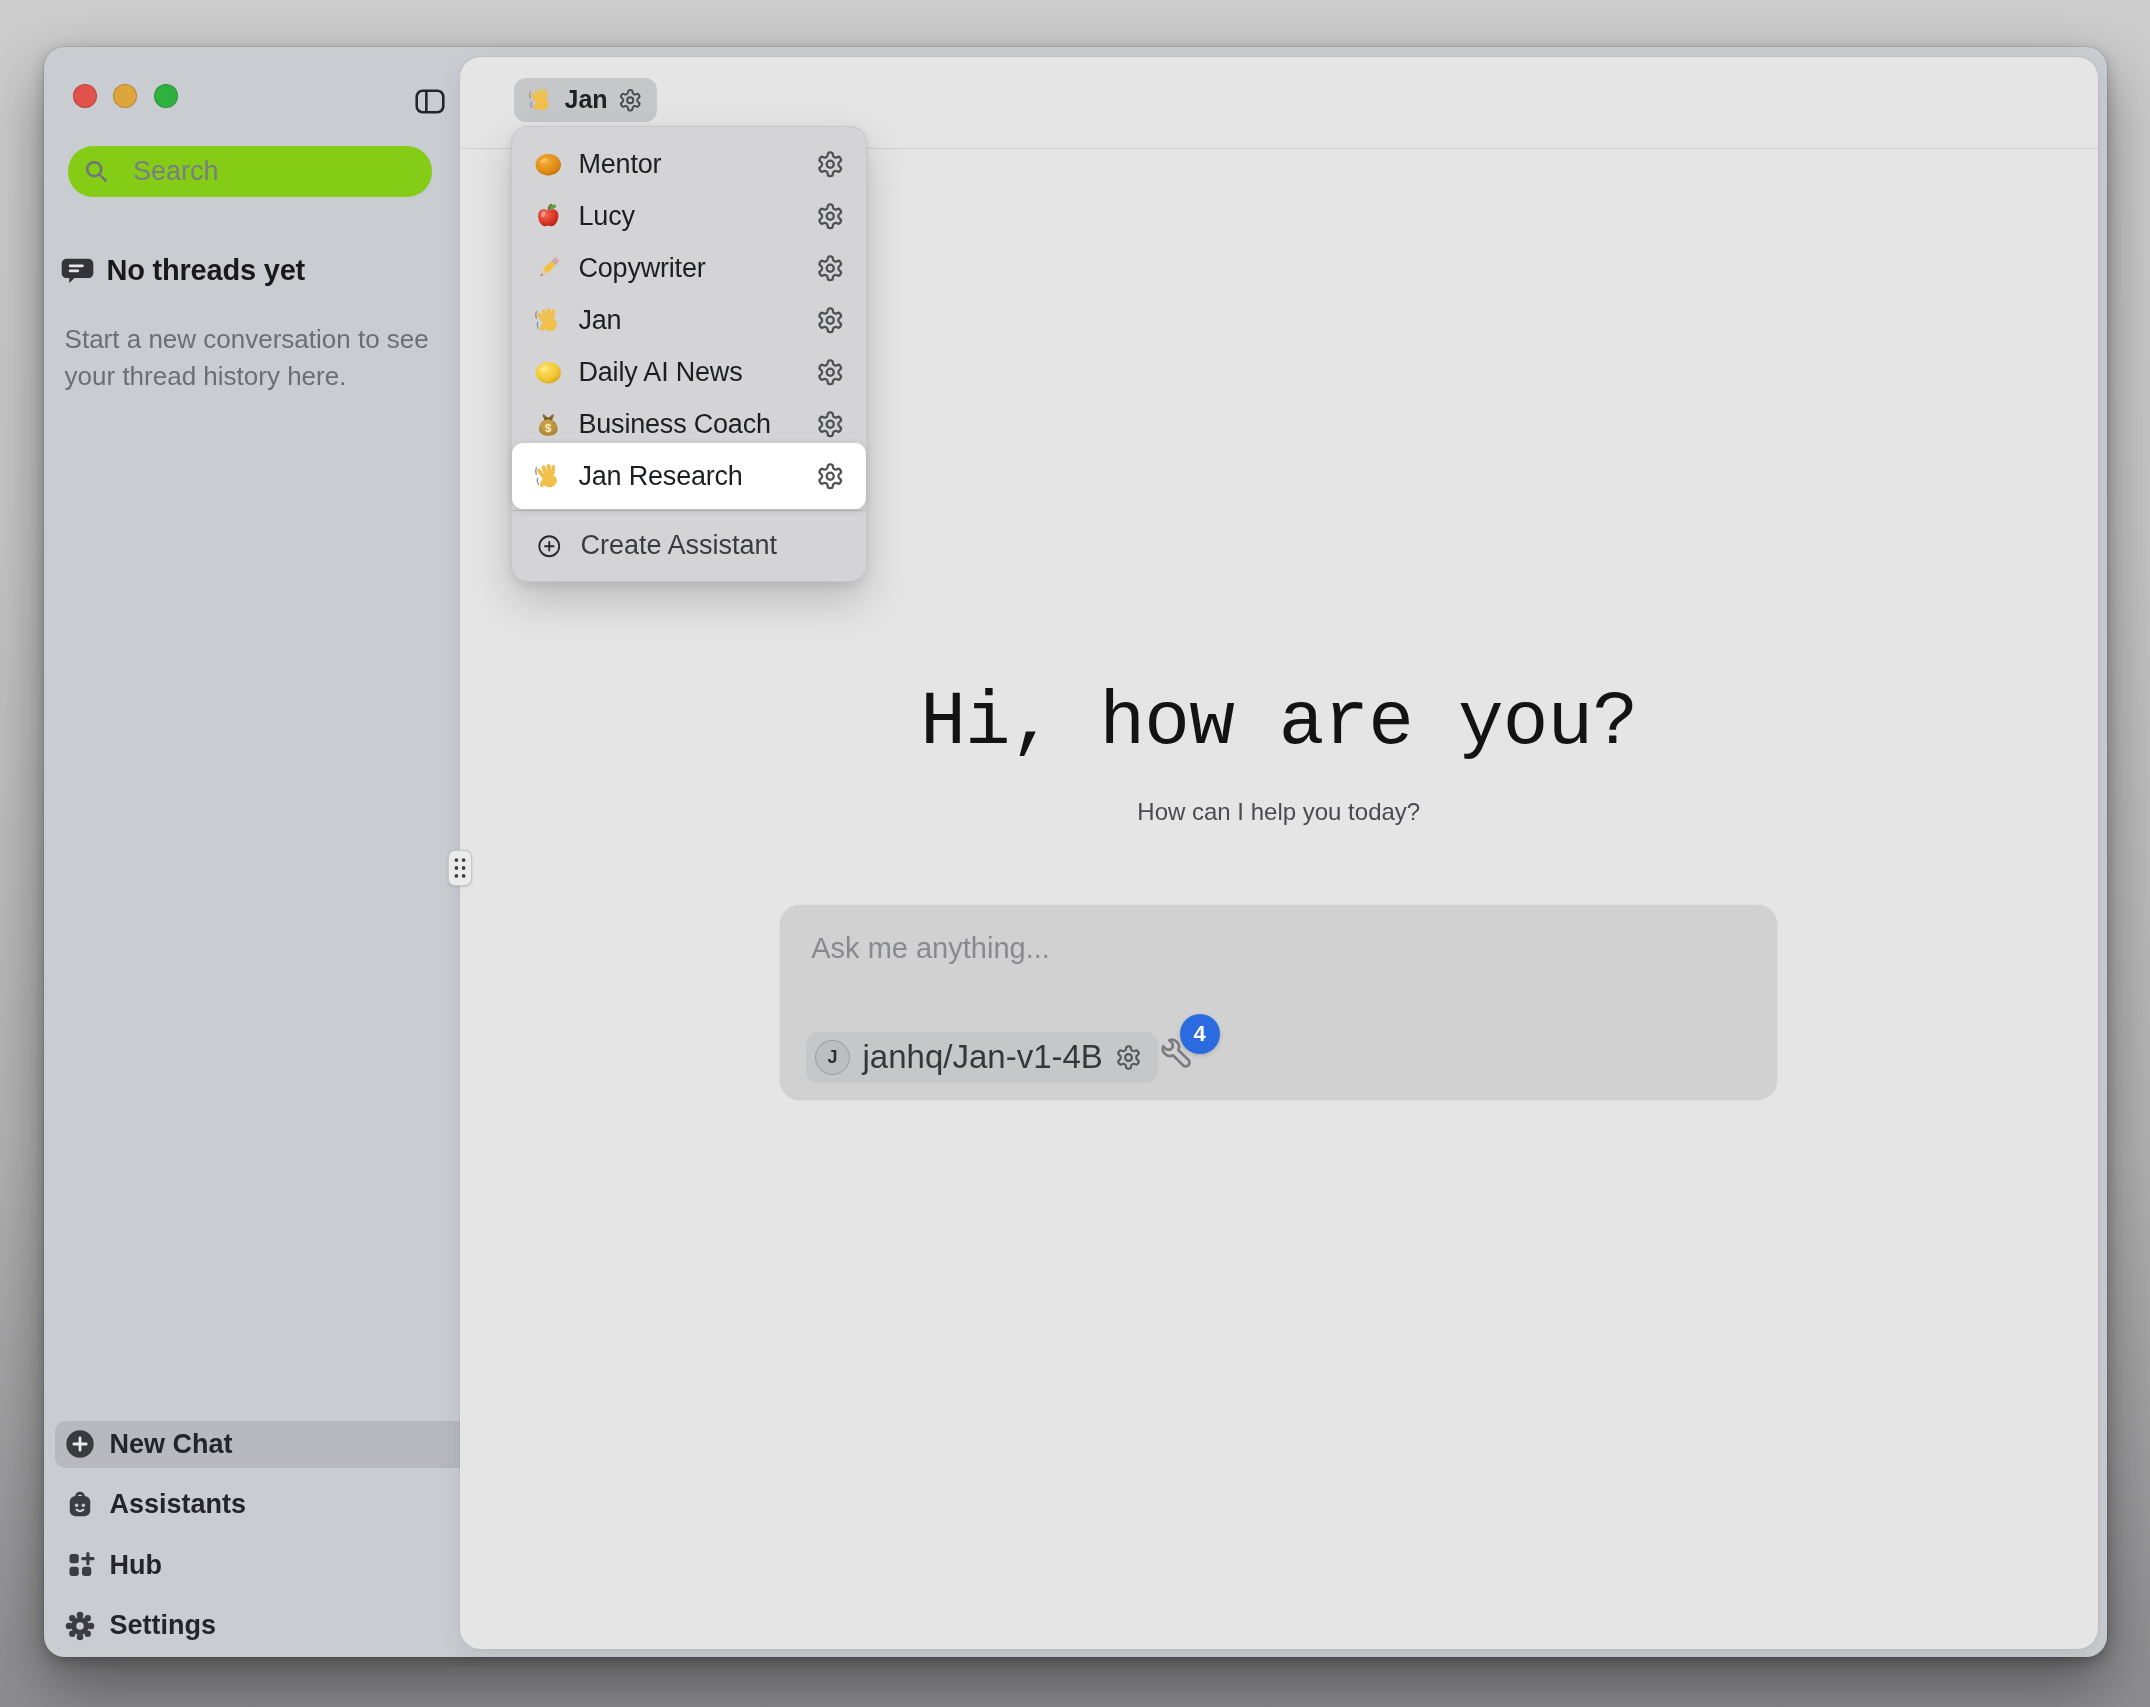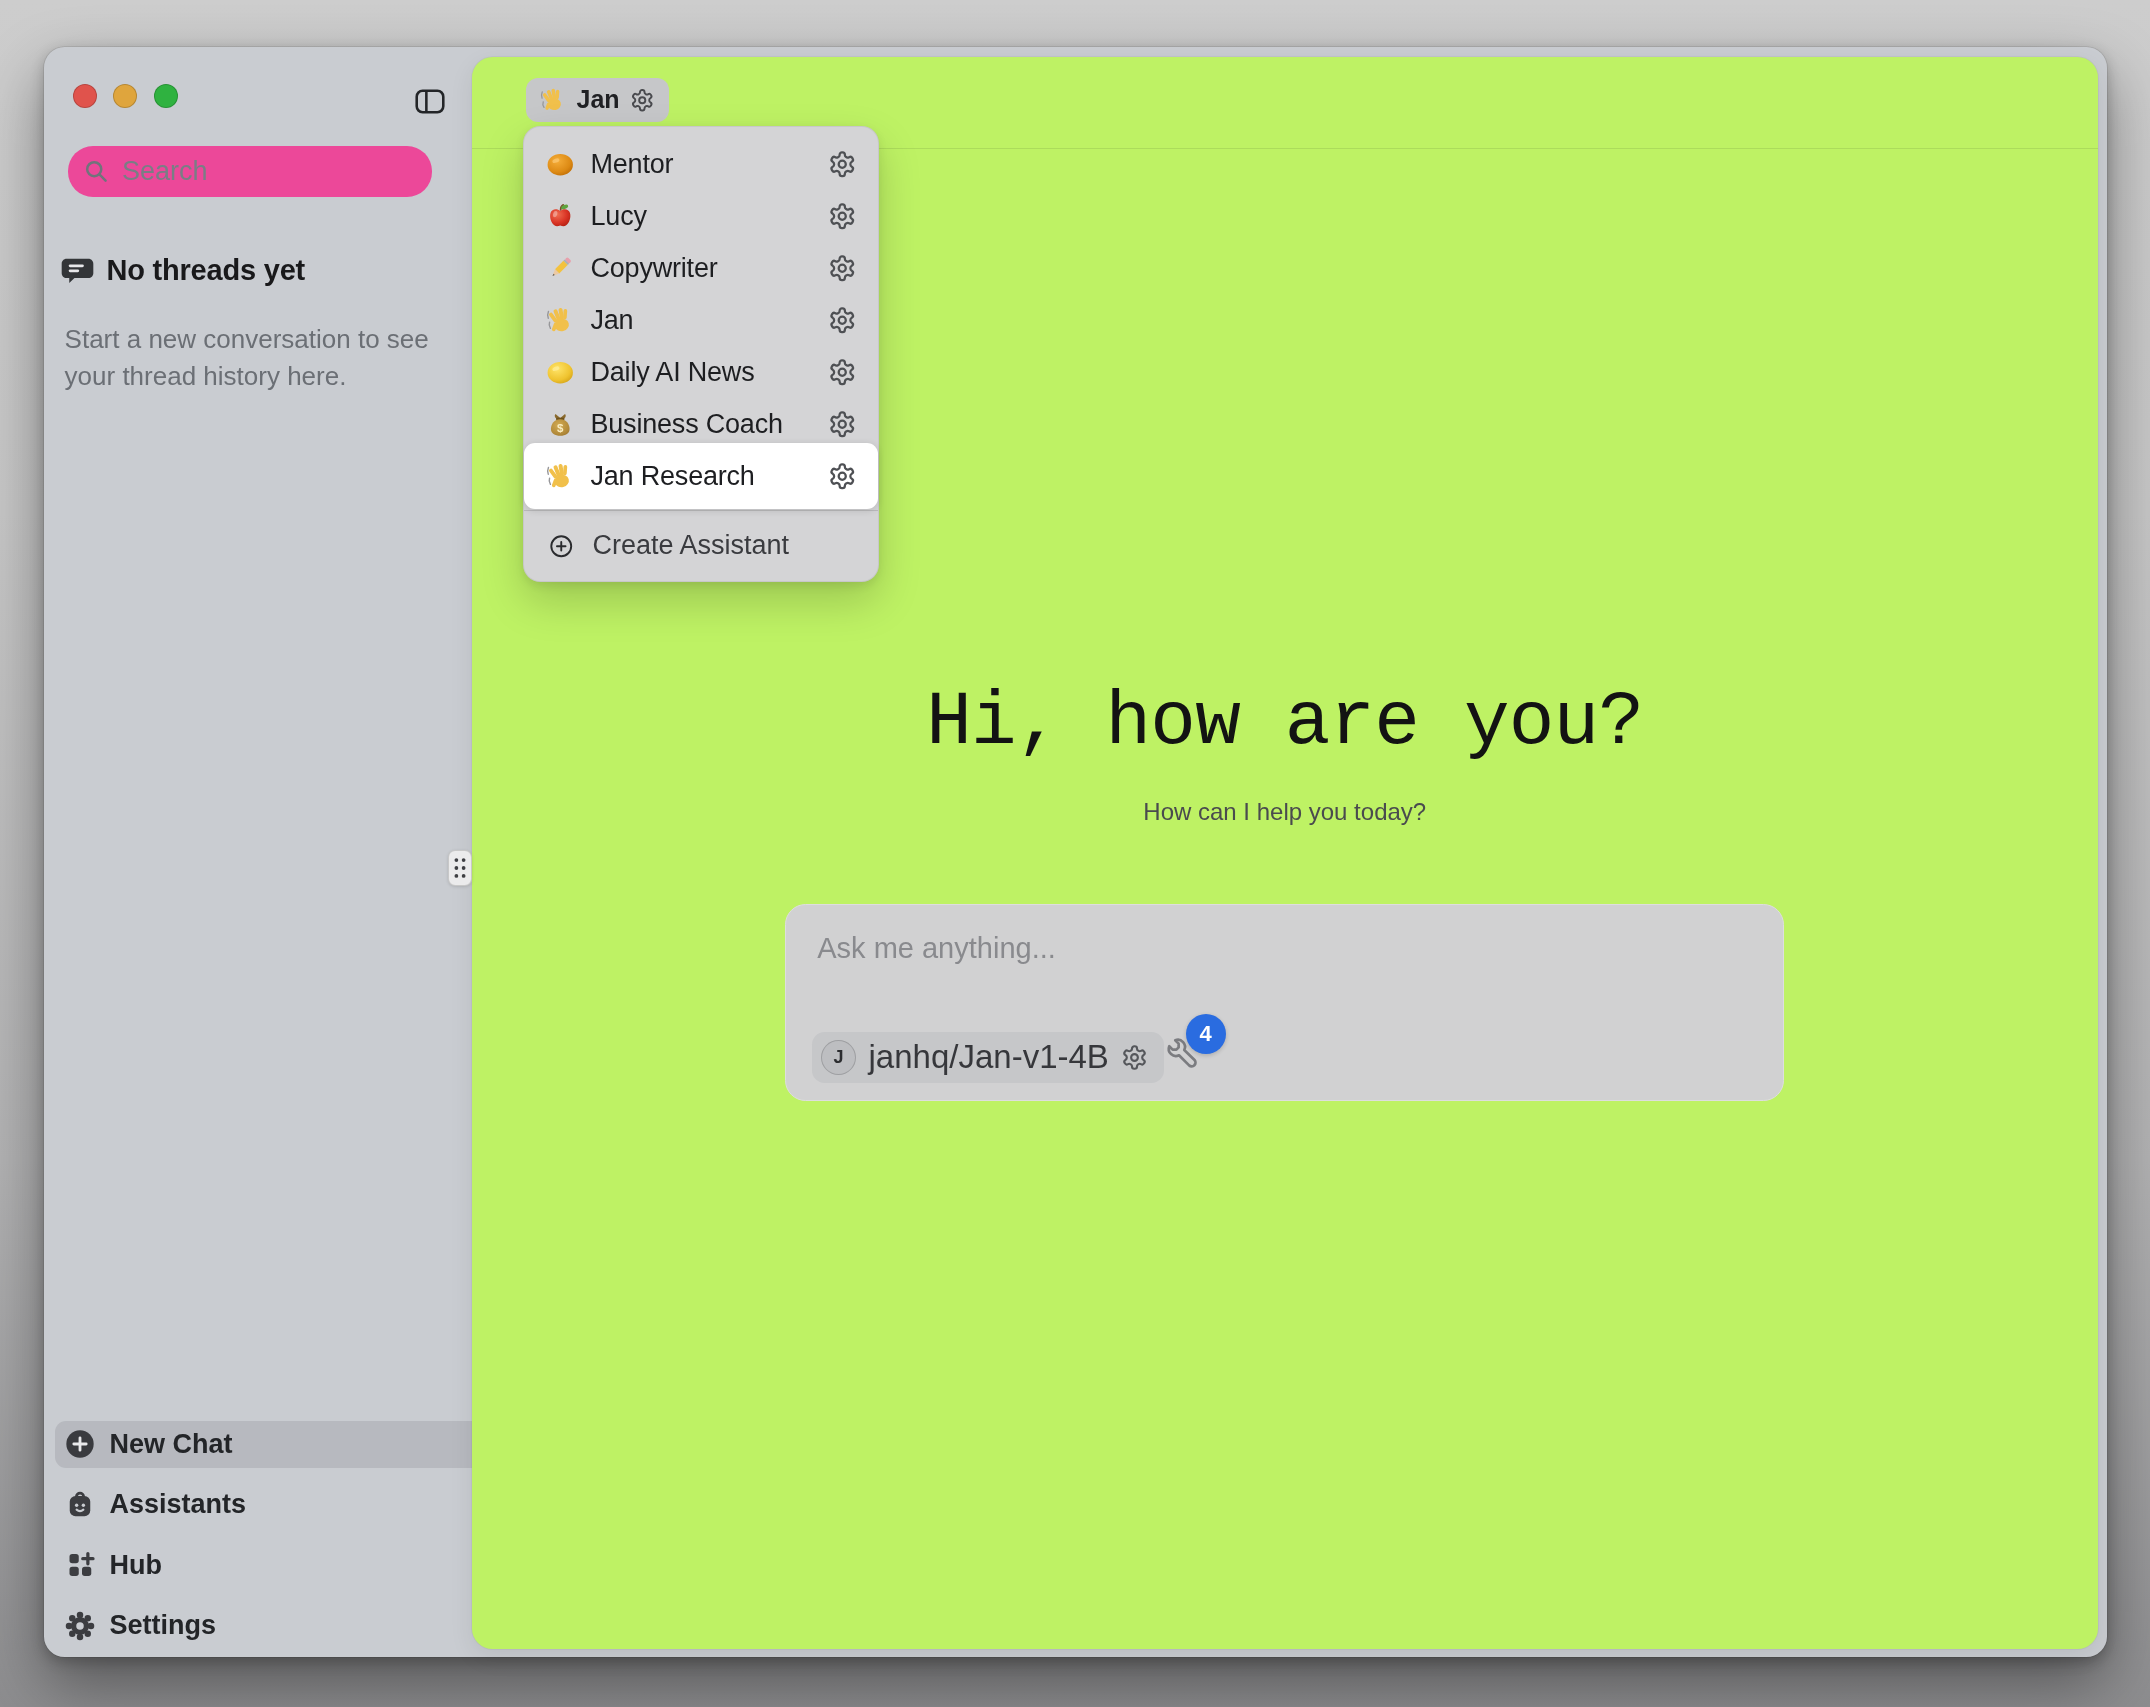--- a/index.html
+++ b/index.html
@@ -11,42 +11,42 @@
     background:#c9ccd1;border-radius:20.6px;
     box-shadow:0 27px 63px rgba(0,0,0,.40),0 4.7px 14.2px rgba(0,0,0,.22),0 0 0 0.8px rgba(0,0,0,.10);}
   
   .lights{position:absolute;left:28.5px;top:37px;display:flex;gap:16.6px;}
   .light{width:24px;height:24px;border-radius:50%;border:0.8px solid rgba(0,0,0,.18);}
   .light.close{background:#e0534c;}
   .light.min{background:#dfa53d;}
   .light.zoom{background:#2fb240;}
   .sidebar-toggle{position:absolute;left:371px;top:41px;width:30px;height:27px;color:#232528;cursor:pointer;}
   
-  .search{position:absolute;left:24px;top:99px;width:364px;height:51px;background:#ec4899;
-    border-radius:25px;display:flex;align-items:center;padding:0 8px 0 16px;gap:11px;}
+  .search{position:absolute;left:24px;top:99px;width:364px;height:51px;background:#84cc16;
+    border-radius:25px;display:flex;align-items:center;padding:0 8px 0 16px;gap:22px;}
   .search svg{width:25px;height:25px;flex:none;color:#70747b;}
   .search input{flex:1;min-width:0;background:transparent;border:none;outline:none;
     font-family:inherit;font-size:27px;color:#3c3e42;}
   .search input::placeholder{color:#797e85;}
   .empty{position:absolute;left:17.4px;top:207px;width:373px;}
   .empty-head{display:flex;align-items:center;gap:12px;}
   .empty-head svg{width:33px;height:33px;flex:none;}
   .empty-title{font-size:29px;font-weight:700;color:#19191b;letter-spacing:-0.2px;}
   .empty-desc{margin-top:34px;padding-left:3.2px;font-size:26px;line-height:37px;color:#6b6f75;}
   .nav{position:absolute;left:11px;right:9.5px;bottom:8px;display:flex;flex-direction:column;gap:13.4px;}
   .nav-item{height:47px;display:flex;align-items:center;gap:15px;padding:0 9.5px;border-radius:11px;
     font-size:27px;font-weight:600;color:#232528;cursor:pointer;}
   .nav-item.active{background:#b7b9bf;}
   .nav-item svg{width:30px;height:30px;flex:none;}
   .drag-handle{position:absolute;left:404px;top:803px;width:24px;height:36px;background:#ebebec;
     border:0.8px solid rgba(0,0,0,.15);border-radius:7.1px;box-shadow:0 0.8px 3.2px rgba(0,0,0,.14);z-index:20;cursor:col-resize;}
   .drag-handle svg{width:100%;height:100%;display:block;}
   
-  .card{position:absolute;left:416px;top:10.3px;right:9.5px;bottom:8px;background:#bef264;border-radius:20.6px;
-    box-shadow:0 0 0 0.8px rgba(0,0,0,.05),0 8px 24px rgba(0,0,0,.08);margin-left:12px;}
+  .card{position:absolute;left:416px;top:10.3px;right:9.5px;bottom:8px;background:#e5e5e5;border-radius:20.6px;
+    box-shadow:0 0 0 0.8px rgba(0,0,0,.05),0 8px 24px rgba(0,0,0,.08);}
   .card-header{height:92px;border-bottom:0.8px solid rgba(0,0,0,.09);position:relative;}
   .assistant-pill{position:absolute;left:54px;top:20.6px;height:44px;padding:0 14.2px;background:#c6c7c9;
     border-radius:12px;display:flex;align-items:center;gap:10.3px;cursor:pointer;}
   .assistant-pill .hand{width:26px;height:26px;}
   .assistant-pill .name{font-size:25px;font-weight:600;color:#202124;}
   .assistant-pill .gear{width:24.5px;height:24.5px;color:#4a4b4f;}
   
   .menu{position:absolute;left:51px;top:69px;width:356px;background:#d4d4d6;
     border:0.8px solid rgba(0,0,0,.06);border-radius:17.4px;
     box-shadow:0 19px 43px rgba(0,0,0,.18),0 3.2px 9.5px rgba(0,0,0,.08);padding-top:11px;z-index:9;}

